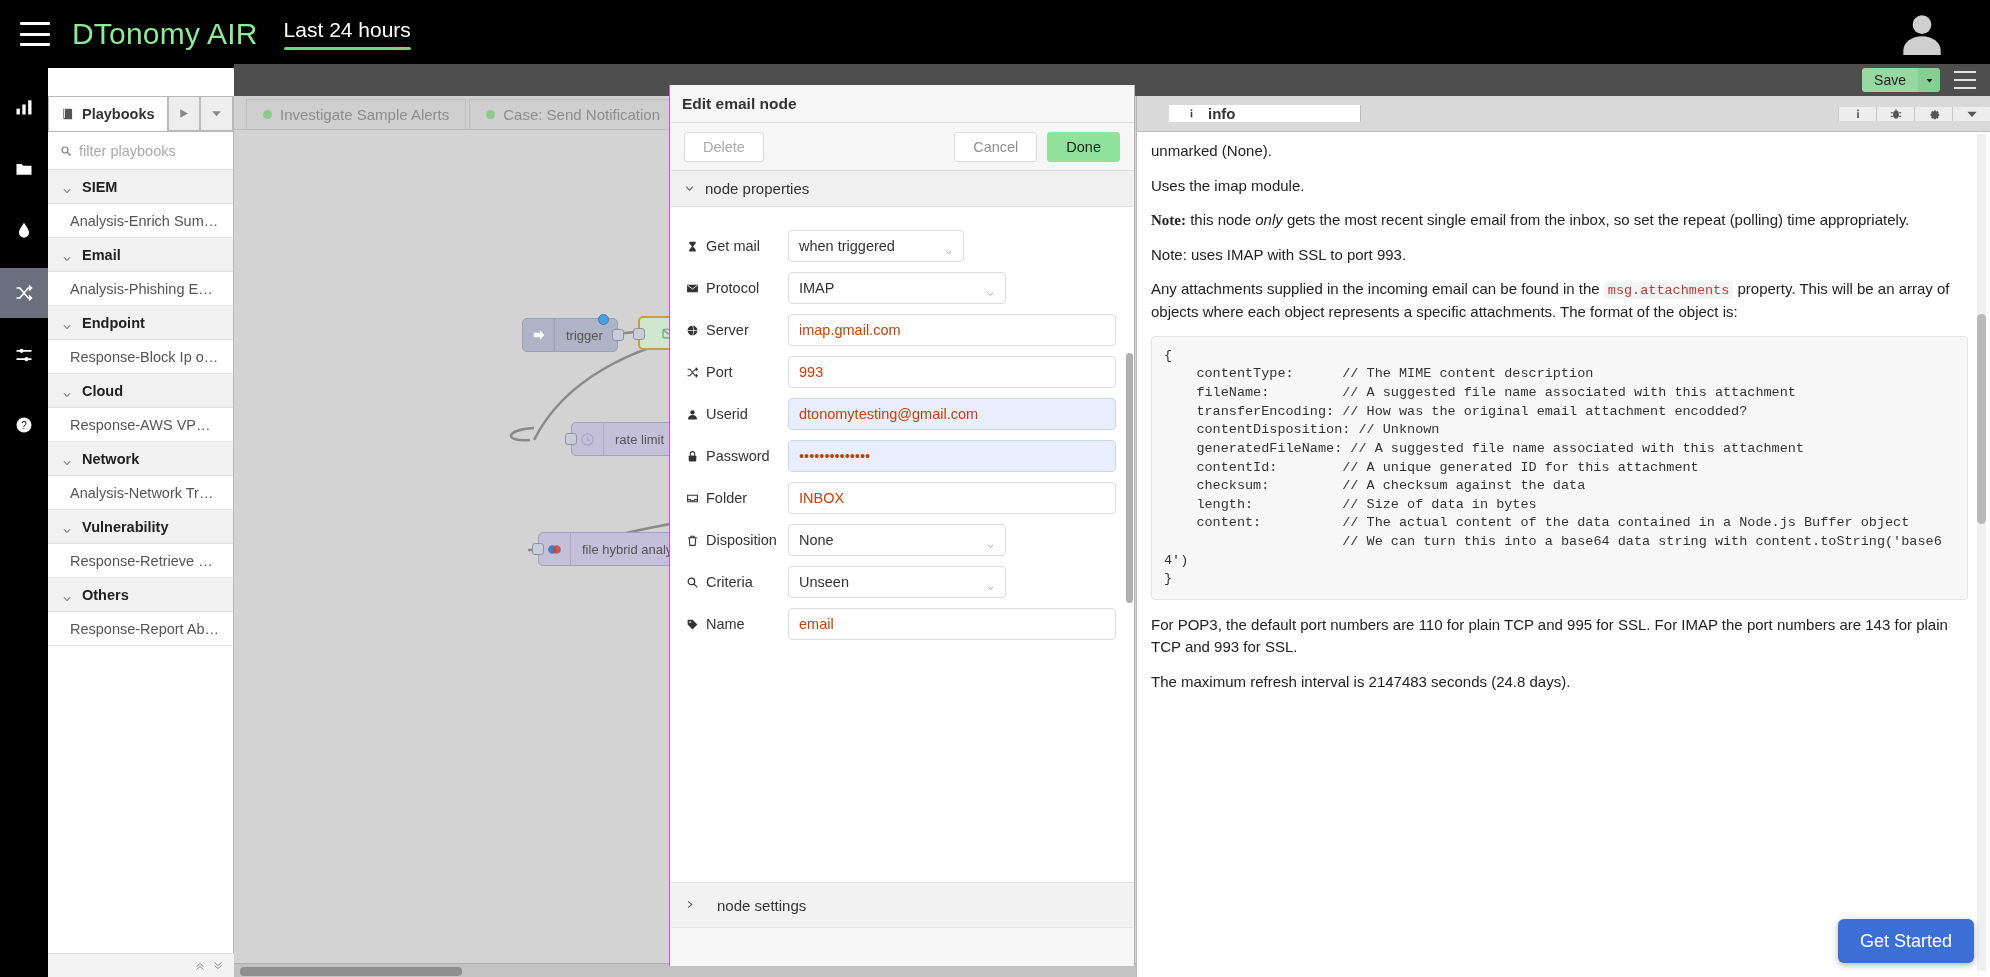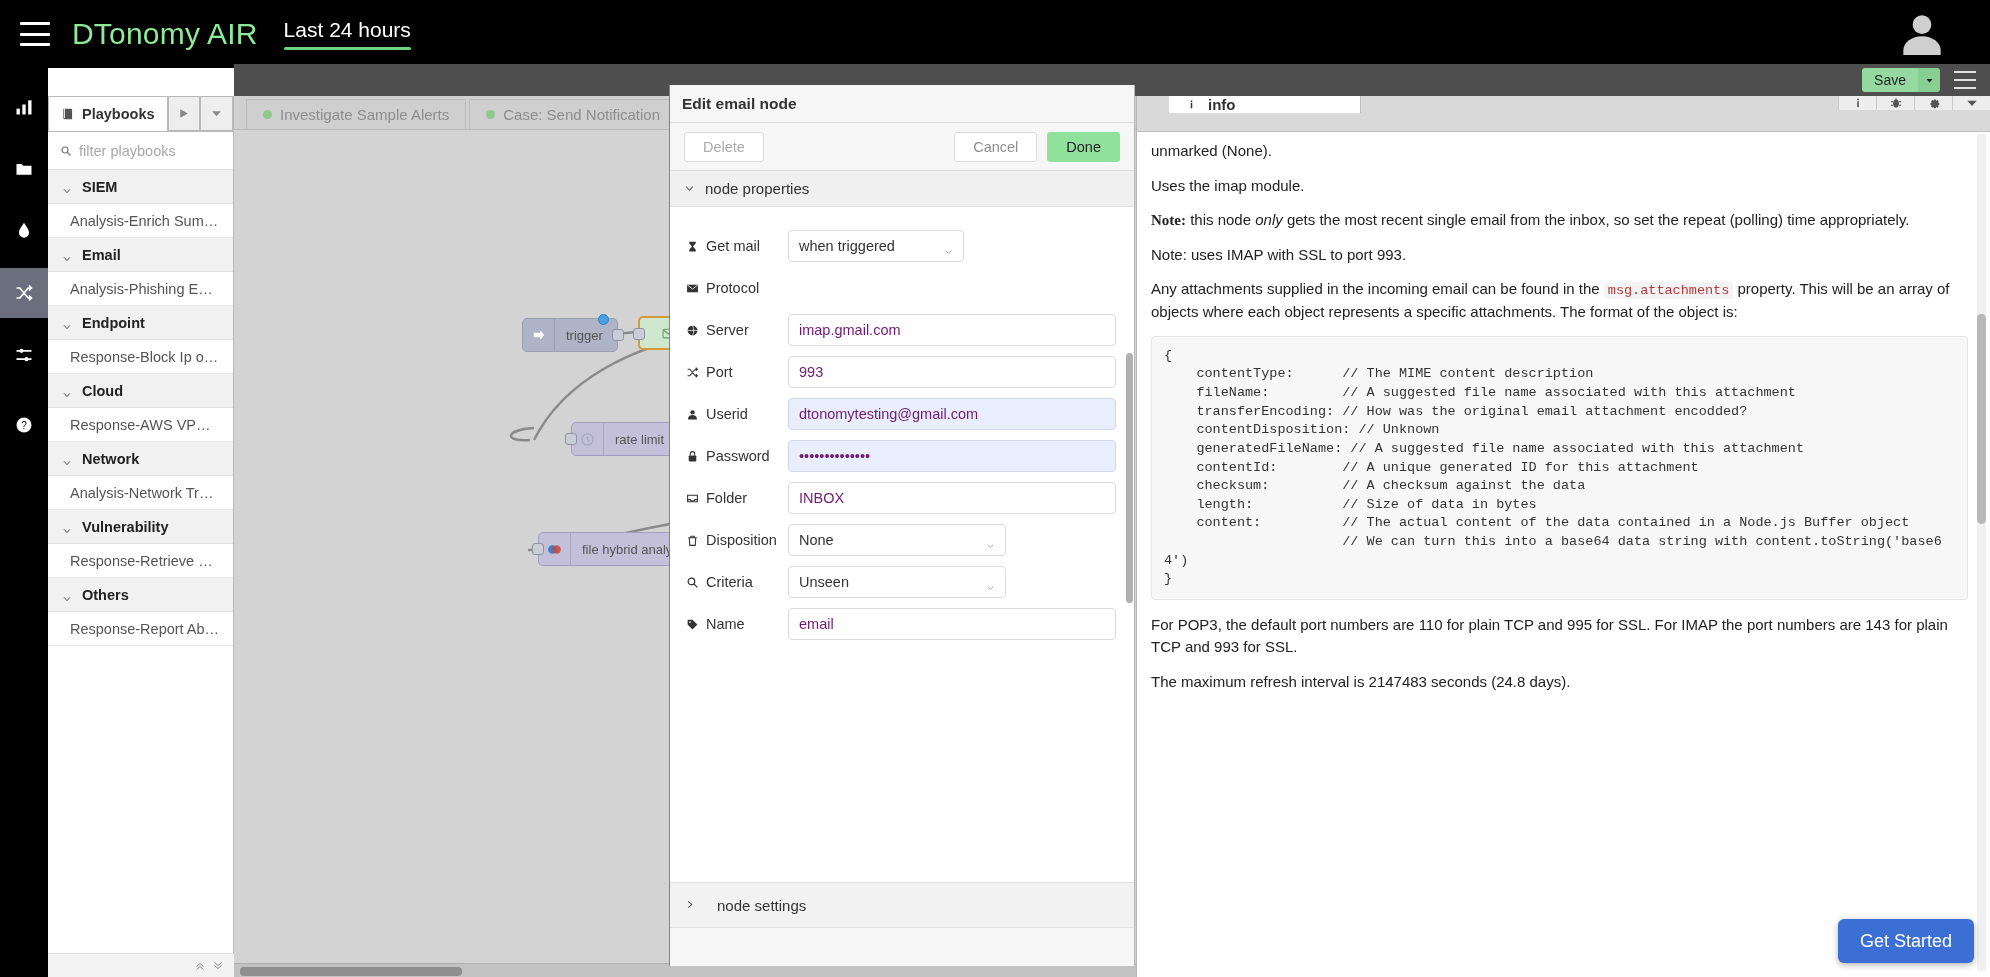--- a/index.html
+++ b/index.html
@@ -126,21 +126,21 @@
   .sec-head { height:36px; display:flex; align-items:center; gap:10px; padding-left:14px;
     background:#f0f0f0; border-bottom:1px solid #e2e2e2; cursor:pointer; }
   .sec-head .chev svg { width:11px; height:11px; stroke:#555; fill:none; stroke-width:2.2; }
   .sec-head .sname { font-size:15px; color:#333; }
   .form-area { flex:1; background:#fff; overflow:hidden; position:relative; padding-top:18px; }
   .frow { display:flex; align-items:center; height:42px; padding-left:16px; }
   .flabel { width:102px; display:flex; align-items:center; gap:7px; font-size:14.5px; color:#333; flex:none; }
   .flabel svg { width:13px; height:13px; fill:#333; flex:none; }
   .fctl { flex:1; padding-right:18px; }
   .inp { width:100%; height:32px; border:1px solid #dcdcdc; border-radius:4px;
-    padding:0 10px; font-size:14.5px; color:#701a75; background:#fff; outline:none;
+    padding:0 10px; font-size:14.5px; color:#c2410c; background:#fff; outline:none;
     font-family:"Liberation Sans", sans-serif; }
   .inp.autofill { background:#e8eefc; border-color:#cdd8ef; }
   .sel { position:relative; }
   .sel select { width:100%; height:32px; border:1px solid #dcdcdc; border-radius:4px;
     padding:0 26px 0 10px; font-size:14.5px; color:#333; background:#fff; outline:none;
     appearance:none; font-family:"Liberation Sans", sans-serif; cursor:pointer; }
   .sel .ar { position:absolute; right:10px; top:12px; pointer-events:none; }
   .sel .ar svg { width:11px; height:8px; stroke:#777; fill:none; stroke-width:2; }
   .sel.narrow { max-width:176px; }
   .sel.mid { max-width:218px; }
@@ -148,21 +148,21 @@
     display:flex; align-items:center; justify-content:center; cursor:pointer; }
   .chk svg { width:11px; height:11px; stroke:#fff; fill:none; stroke-width:2.6; }
   .sec-foot { height:46px; display:flex; align-items:center; gap:22px; padding-left:14px;
     background:#f2f2f2; border-top:1px solid #e2e2e2; border-bottom:1px solid #e2e2e2; cursor:pointer; }
   .sec-foot .sname { font-size:15px; color:#333; }
   .modal-pad { height:38px; background:#f6f6f6; }
 
   
   .infopanel { position:absolute; left:1136px; top:96px; width:854px; height:881px;
     background:#fff; border-left:1px solid #b5b5b5; display:flex; flex-direction:column; z-index:15; }
-  .info-tabbar { height:36px; background:#d9d9d9; display:flex; align-items:flex-start;
+  .info-tabbar { height:36px; background:#d9d9d9; display:flex; align-items:center;
     border-bottom:1px solid #bdbdbd;padding-left:32px; }
   .info-tab { background:#fff; border-right:1px solid #bdbdbd; display:flex; align-items:center;
     gap:10px; padding:0 16px; min-width:192px; font-size:15px; font-weight:bold; color:#333; cursor:pointer; }
   .info-tab svg { width:13px; height:13px; fill:#333; }
   .info-tab-fill { flex:1; }
   .info-btns { display:flex; align-items:stretch; }
   .ibtn { width:38px; background:#ededed; border-left:1px solid #c8c8c8;
     display:flex; align-items:center; justify-content:center; cursor:pointer; }
   .ibtn svg { width:14px; height:14px; fill:#555; }
   .info-body { flex:1; padding:8px 22px 0 14px; overflow:hidden; position:relative;
@@ -476,20 +476,25 @@
           </div>
         </div>
         <div class="frow">
           <div class="flabel">
             <svg viewBox="0 0 24 24">
               <path d="M2 5h20v14H2z" fill="#333"></path>
               <path d="M3 6l9 7 9-7" stroke="#fff" stroke-width="1.6" fill="none"></path>
             </svg>
             <span>Protocol</span>
           </div>
+          <div class="fctl">
+            <div class="sel mid"><select><option value="IMAP">IMAP</option></select><span class="ar"><svg viewBox="0 0 24 24">
+                  <path d="M4 8l8 8 8-8"></path>
+                </svg></span></div>
+          </div>
         </div>
         <div class="frow">
           <div class="flabel">
             <svg viewBox="0 0 24 24">
               <circle cx="12" cy="12" r="9"></circle>
               <path d="M12 3c3 4 3 14 0 18M3 12h18" stroke="#fff" stroke-width="1.3" fill="none"></path>
             </svg>
             <span>Server</span>
           </div>
           <div class="fctl"><input class="inp" value="imap.gmail.com" style=""></div>

